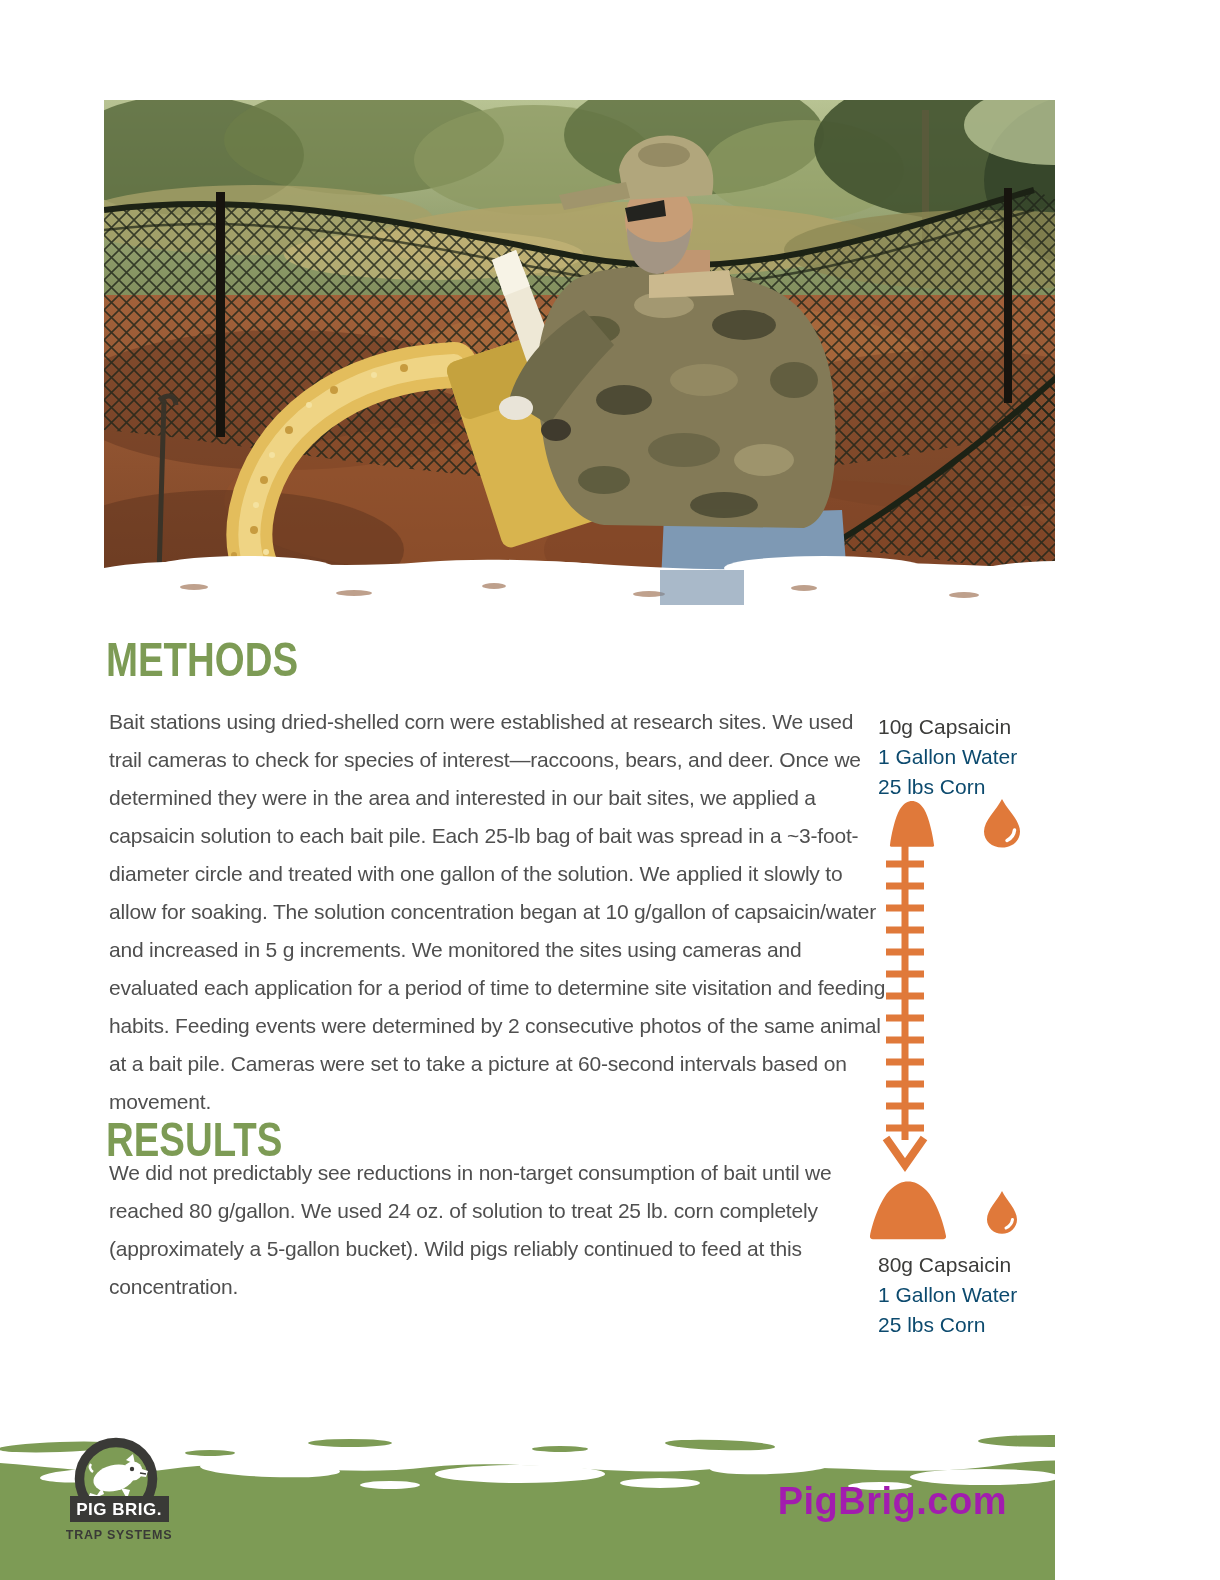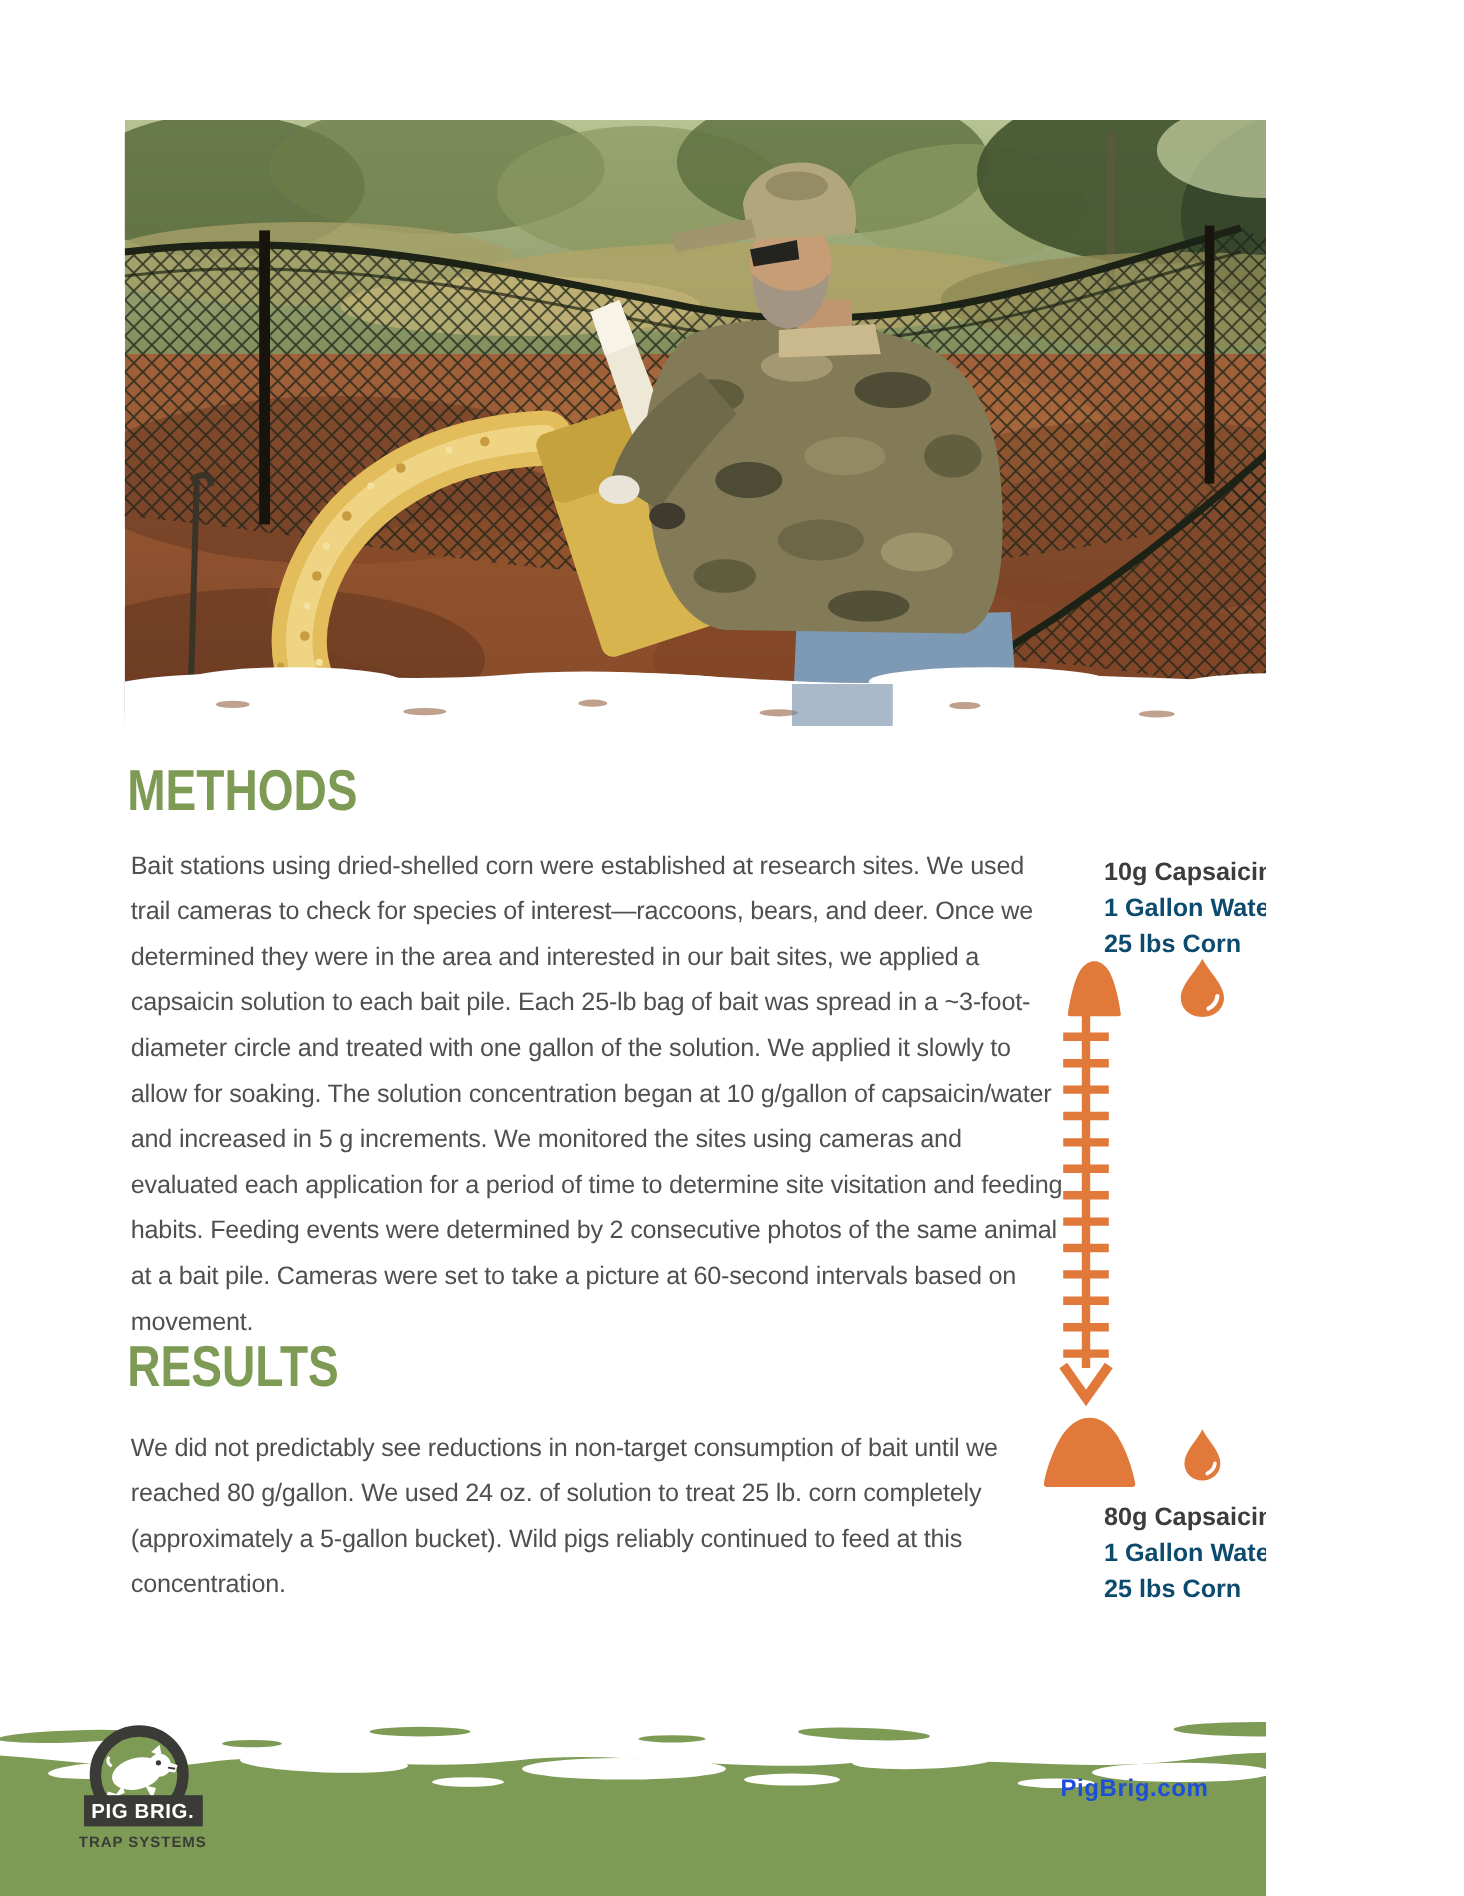--- a/index.html
+++ b/index.html
@@ -14,32 +14,32 @@
     font-size:48px;letter-spacing:0px;transform:scaleX(.80);transform-origin:left top;
     white-space:nowrap;
   }
   .h-methods{top:632px;}
   .h-results{top:1112px;}
   .body-copy{
     position:absolute;left:107px;width:782px;color:#4f4f4f;
     font-size:21px;line-height:38px;letter-spacing:-0.2px;margin:2px;
   }
   .p-methods{top:701px;}
-  .p-results{top:1186px;}
-  .mix-labels{position:absolute;left:920px;width:240px;font-size:21px;font-weight:700;line-height:30px;}
+  .p-results{top:1152px;}
+  .mix-labels{position:absolute;left:878px;width:240px;font-size:21px;font-weight:400;line-height:30px;}
   .mix-top{top:712px;}
   .mix-bottom{top:1250px;}
   .lbl-dark{color:#3c3c3a;}
   .lbl-green{color:#0c4a6e;}
   .diagram-svg{position:absolute;left:860px;top:788px;}
   .footer-svg{position:absolute;left:0;top:1425px;}
   .logo{position:absolute;left:66px;top:1430px;}
   .website{
-    position:absolute;right:48px;top:1480px;color:#1d4ed8;font-weight:800;
-    font-size:20px;letter-spacing:.5px;
+    position:absolute;right:48px;top:1480px;color:#a21caf;font-weight:800;
+    font-size:38px;letter-spacing:.5px;
   }
 </style>
 </head>
 <body>
 
 <div class="page">
 
   <div class="photo-wrap">
     <svg width="1033" height="505" viewBox="0 0 1033 505">
       <defs>

